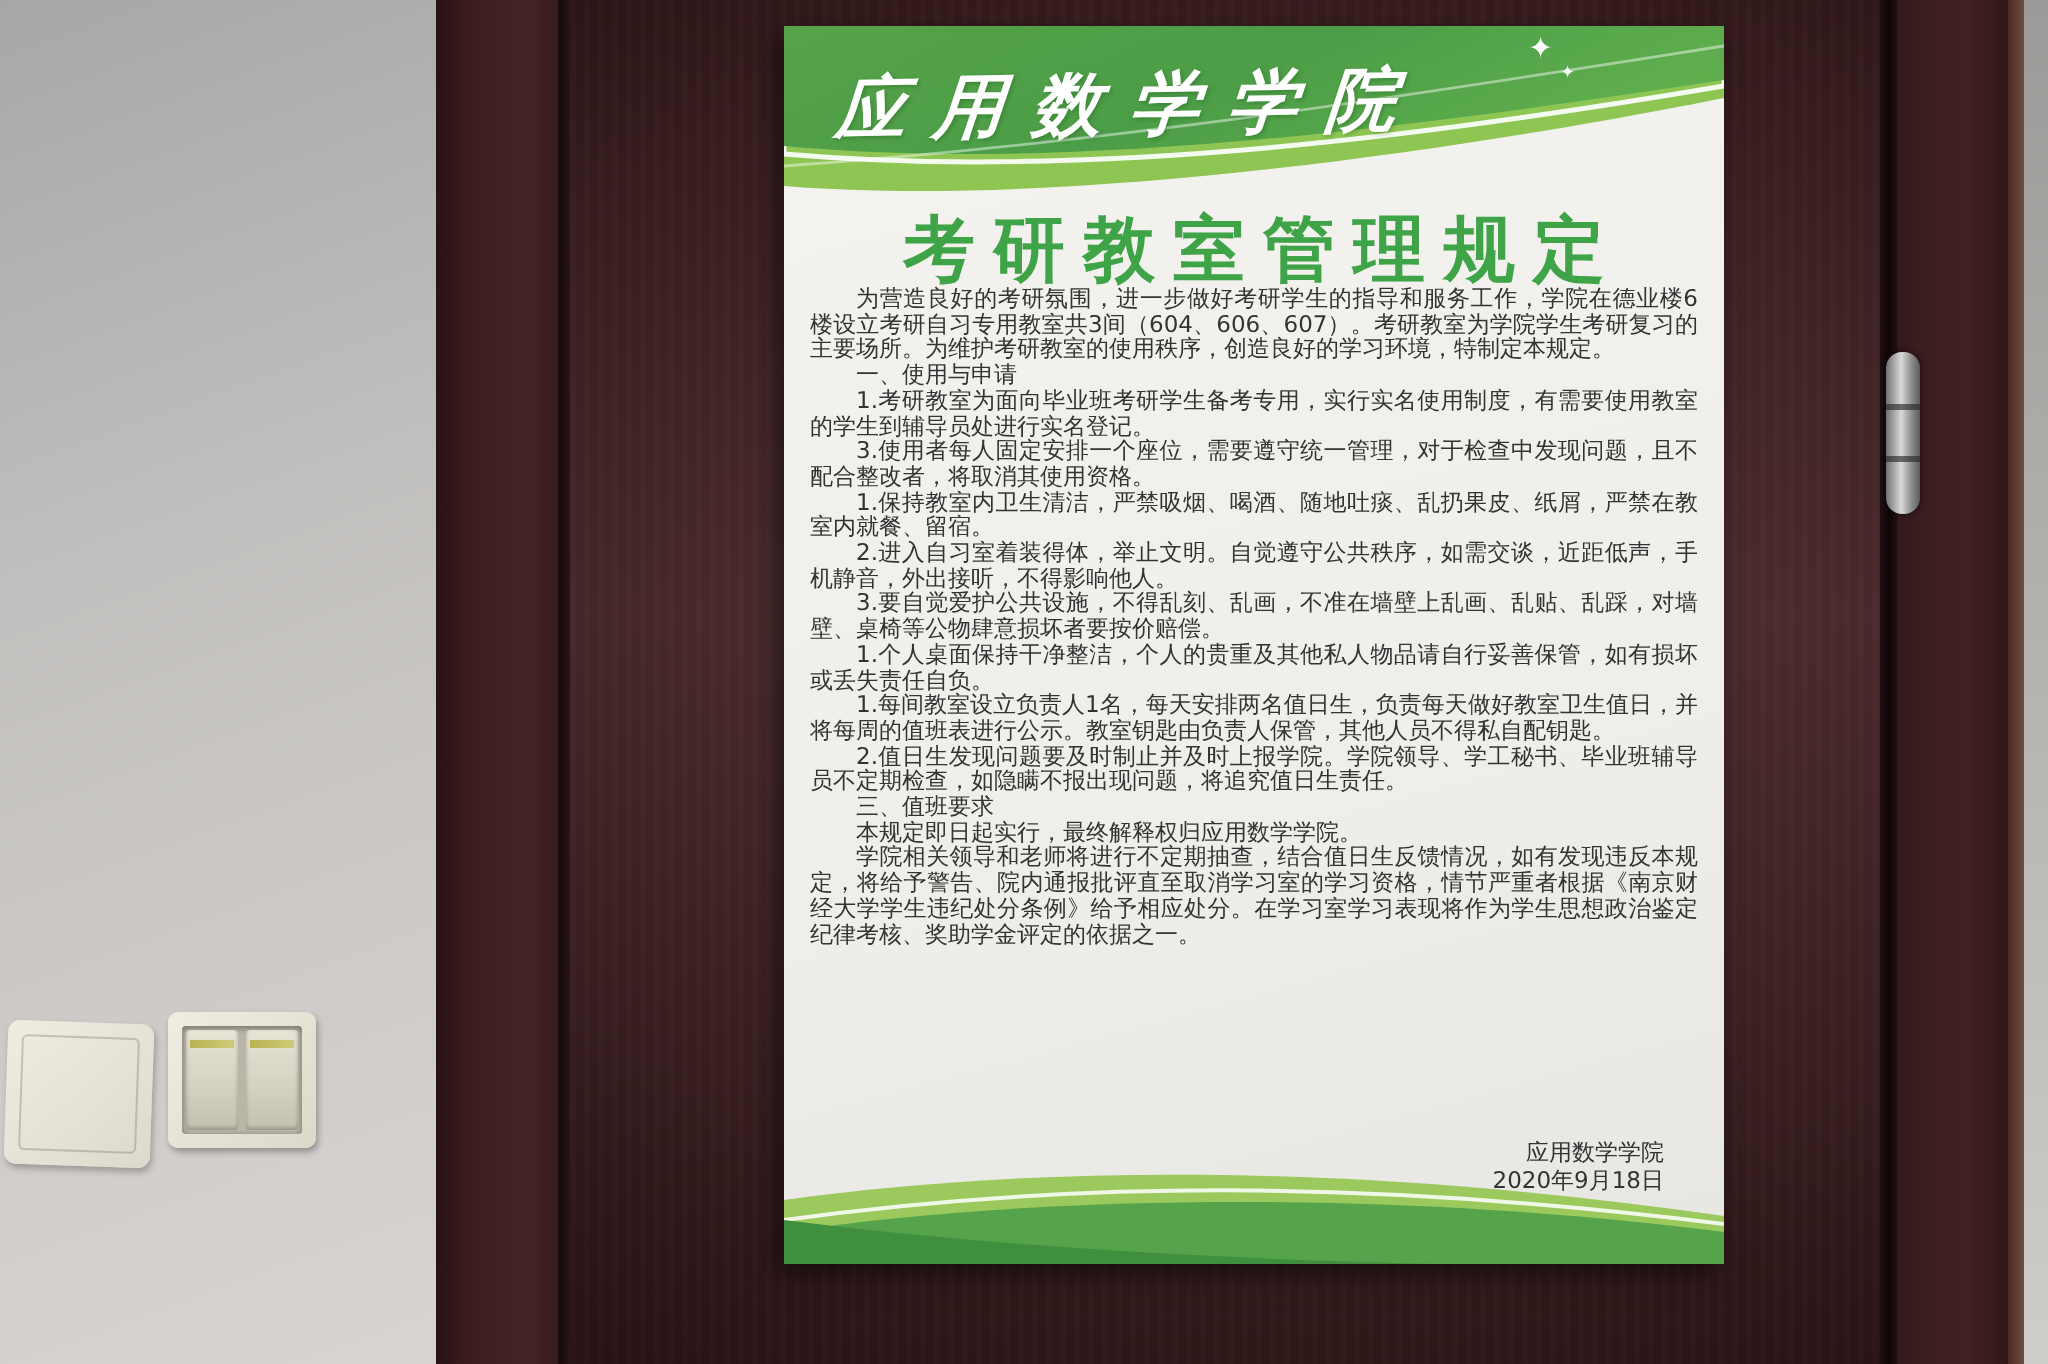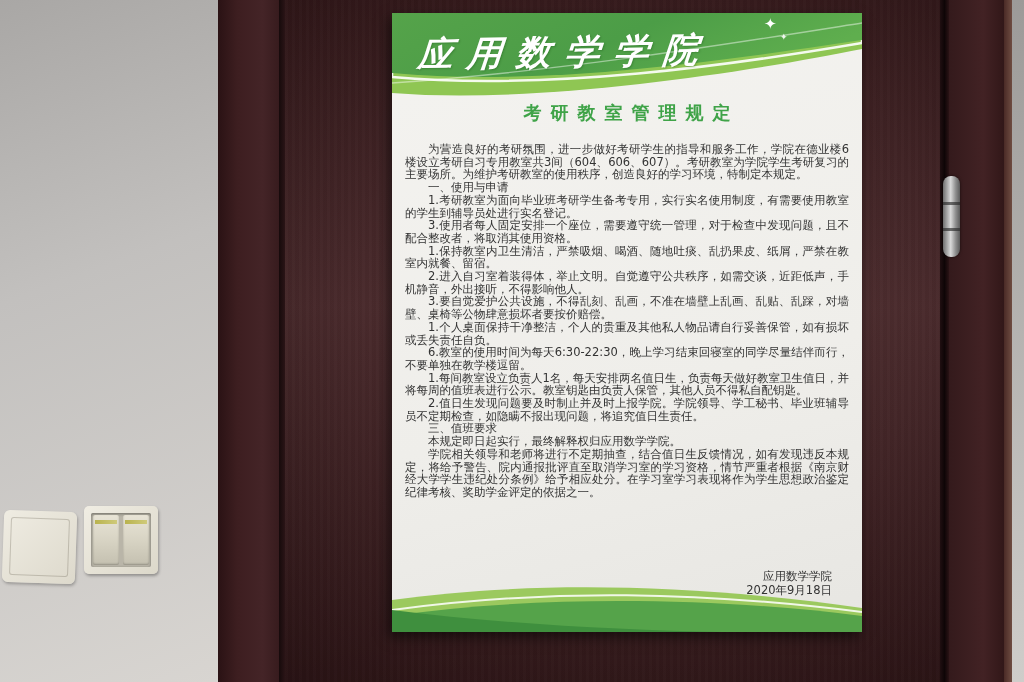--- a/index.html
+++ b/index.html
@@ -60,21 +60,21 @@
     box-shadow:-3px 5px 12px rgba(0,0,0,.55);}
   .p-header{position:absolute;left:0;top:0;width:470px;height:85px;}
   .college{position:absolute;left:26px;top:16px;color:#ffffff;
     font-size:35px;font-weight:bold;font-style:italic;letter-spacing:14px;
     transform:rotate(-1deg) skewX(-6deg);text-shadow:1px 1px 2px rgba(0,60,0,.25);
     white-space:nowrap;}
   .sparkle{position:absolute;color:#ffffff;line-height:1;}
   .sparkle.s1{left:372px;top:4px;font-size:15px;}
   .sparkle.s2{left:388px;top:20px;font-size:9px;opacity:.9;}
   .p-title{position:absolute;left:0;top:88px;width:470px;text-align:center;
-    color:#3fa348;font-size:18px;font-weight:bold;letter-spacing:9px;
+    color:#3fa348;font-size:36px;font-weight:bold;letter-spacing:9px;
     text-indent:9px;white-space:nowrap;}
   .p-body{position:absolute;left:13px;top:130px;width:444px;
     color:#333333;font-size:11.5px;line-height:12.7px;text-align:justify;}
   .p-body p{margin:0;text-indent:2em;}
   .p-sign{position:absolute;right:30px;top:556px;text-align:right;
     color:#333333;font-size:11.5px;line-height:14px;z-index:3;}
   .p-wave{position:absolute;left:0;bottom:0;width:470px;height:52px;z-index:1;}
 </style>
 </head>
 <body>
@@ -130,21 +130,20 @@
 
     <div class="p-body">
       <p>为营造良好的考研氛围，进一步做好考研学生的指导和服务工作，学院在德业楼6楼设立考研自习专用教室共3间（604、606、607）。考研教室为学院学生考研复习的主要场所。为维护考研教室的使用秩序，创造良好的学习环境，特制定本规定。</p>
       <p>一、使用与申请</p>
       <p>1.考研教室为面向毕业班考研学生备考专用，实行实名使用制度，有需要使用教室的学生到辅导员处进行实名登记。</p>
       <p>3.使用者每人固定安排一个座位，需要遵守统一管理，对于检查中发现问题，且不配合整改者，将取消其使用资格。</p>
       <p>1.保持教室内卫生清洁，严禁吸烟、喝酒、随地吐痰、乱扔果皮、纸屑，严禁在教室内就餐、留宿。</p>
       <p>2.进入自习室着装得体，举止文明。自觉遵守公共秩序，如需交谈，近距低声，手机静音，外出接听，不得影响他人。</p>
       <p>3.要自觉爱护公共设施，不得乱刻、乱画，不准在墙壁上乱画、乱贴、乱踩，对墙壁、桌椅等公物肆意损坏者要按价赔偿。</p>
       <p>1.个人桌面保持干净整洁，个人的贵重及其他私人物品请自行妥善保管，如有损坏或丢失责任自负。</p>
-      <p>6.教室的使用时间为每天6:30-22:30，晚上学习结束回寝室的同学尽量结伴而行，不要单独在教学楼逗留。</p>
       <p>1.每间教室设立负责人1名，每天安排两名值日生，负责每天做好教室卫生值日，并将每周的值班表进行公示。教室钥匙由负责人保管，其他人员不得私自配钥匙。</p>
       <p>2.值日生发现问题要及时制止并及时上报学院。学院领导、学工秘书、毕业班辅导员不定期检查，如隐瞒不报出现问题，将追究值日生责任。</p>
       <p>三、值班要求</p>
       <p>本规定即日起实行，最终解释权归应用数学学院。</p>
       <p>学院相关领导和老师将进行不定期抽查，结合值日生反馈情况，如有发现违反本规定，将给予警告、院内通报批评直至取消学习室的学习资格，情节严重者根据《南京财经大学学生违纪处分条例》给予相应处分。在学习室学习表现将作为学生思想政治鉴定纪律考核、奖助学金评定的依据之一。</p>
     </div>
 
     <div class="p-sign">
       <div>应用数学学院</div>
       <div>2020年9月18日</div>

